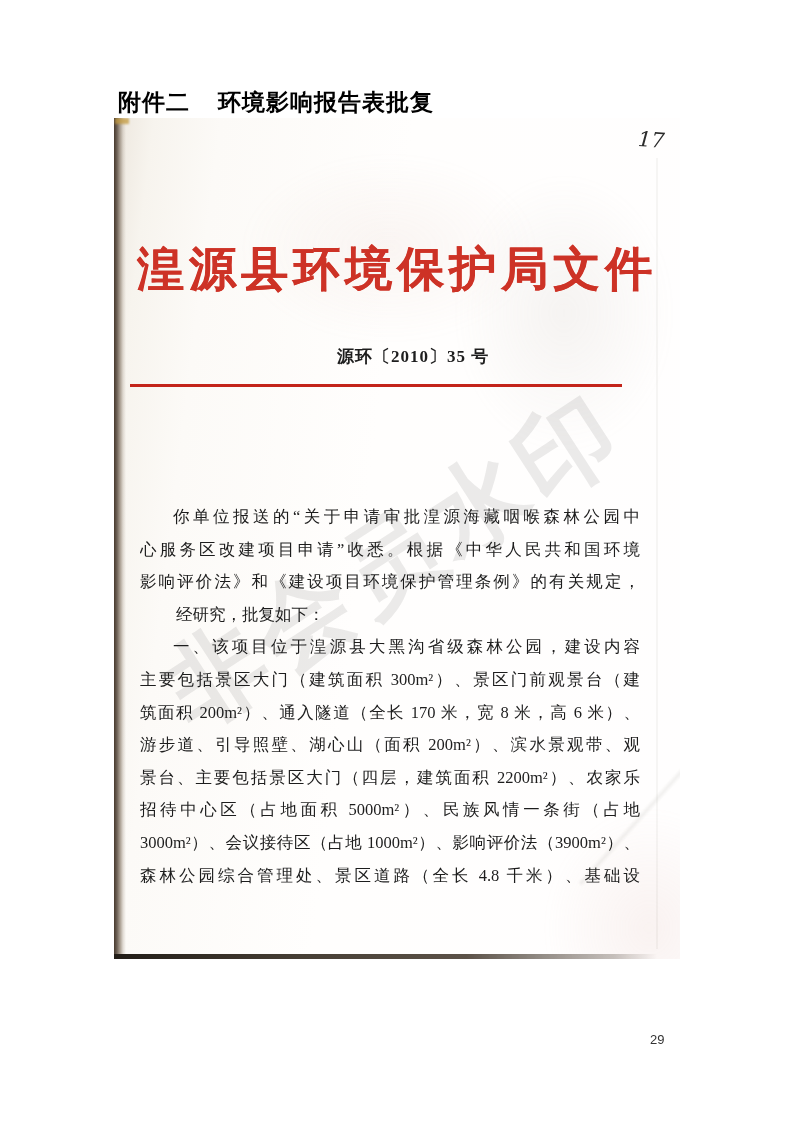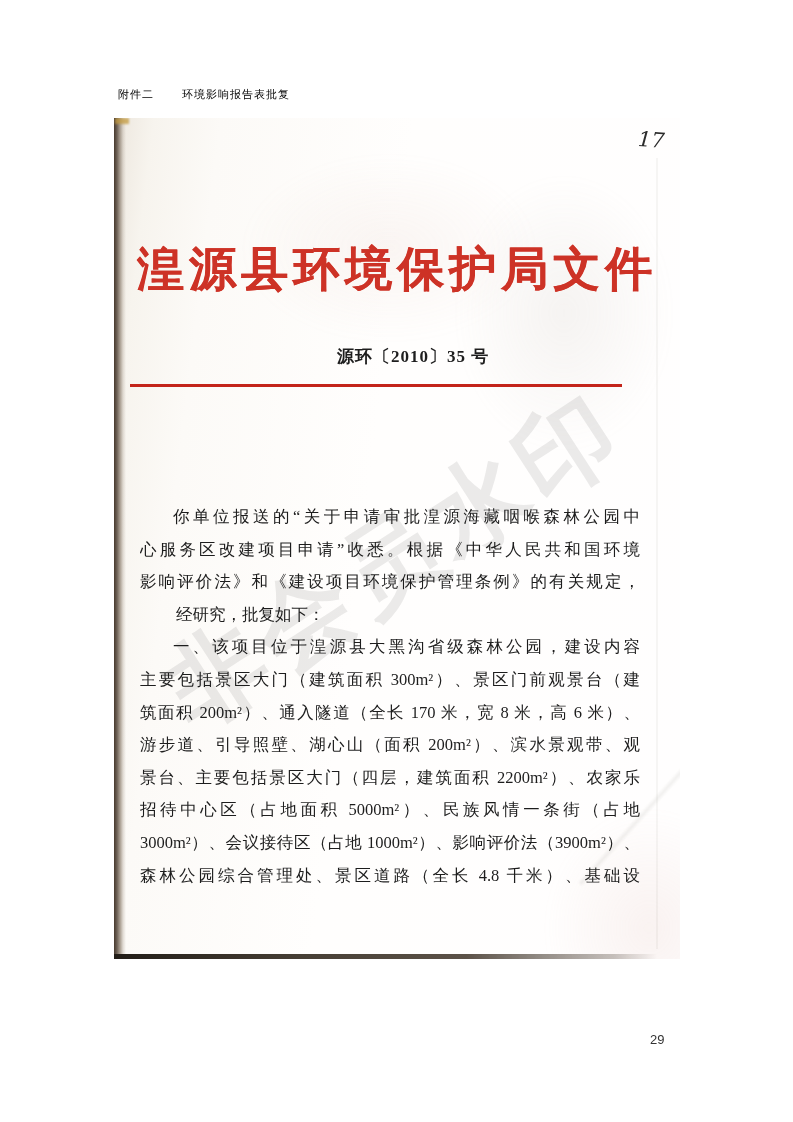--- a/index.html
+++ b/index.html
@@ -4,21 +4,21 @@
 <style>
   html,body{margin:0;padding:0;background:#fff;}
   .page{
     position:relative;width:793px;height:1122px;background:#ffffff;overflow:hidden;
     font-family:"Liberation Serif","DejaVu Serif",serif;
   }
   
   .attachment-heading{
     position:absolute;left:118px;top:87px;
     font-family:"Liberation Sans","DejaVu Sans",sans-serif;
-    font-weight:normal;font-size:11px;color:#000;letter-spacing:1px;
+    font-weight:bold;font-size:23px;color:#000;letter-spacing:1px;
     white-space:nowrap;
   }
   .attachment-heading .gap{display:inline-block;width:28px;}
   
   .scan{
     position:absolute;left:114px;top:118px;width:566px;height:841px;
     background:linear-gradient(97deg,#ece6dd 0%,#f7f4ee 6%,#fcfaf7 16%,#fffefd 45%,#fffefe 100%);
     overflow:hidden;
   }
   .scan-left-edge{

